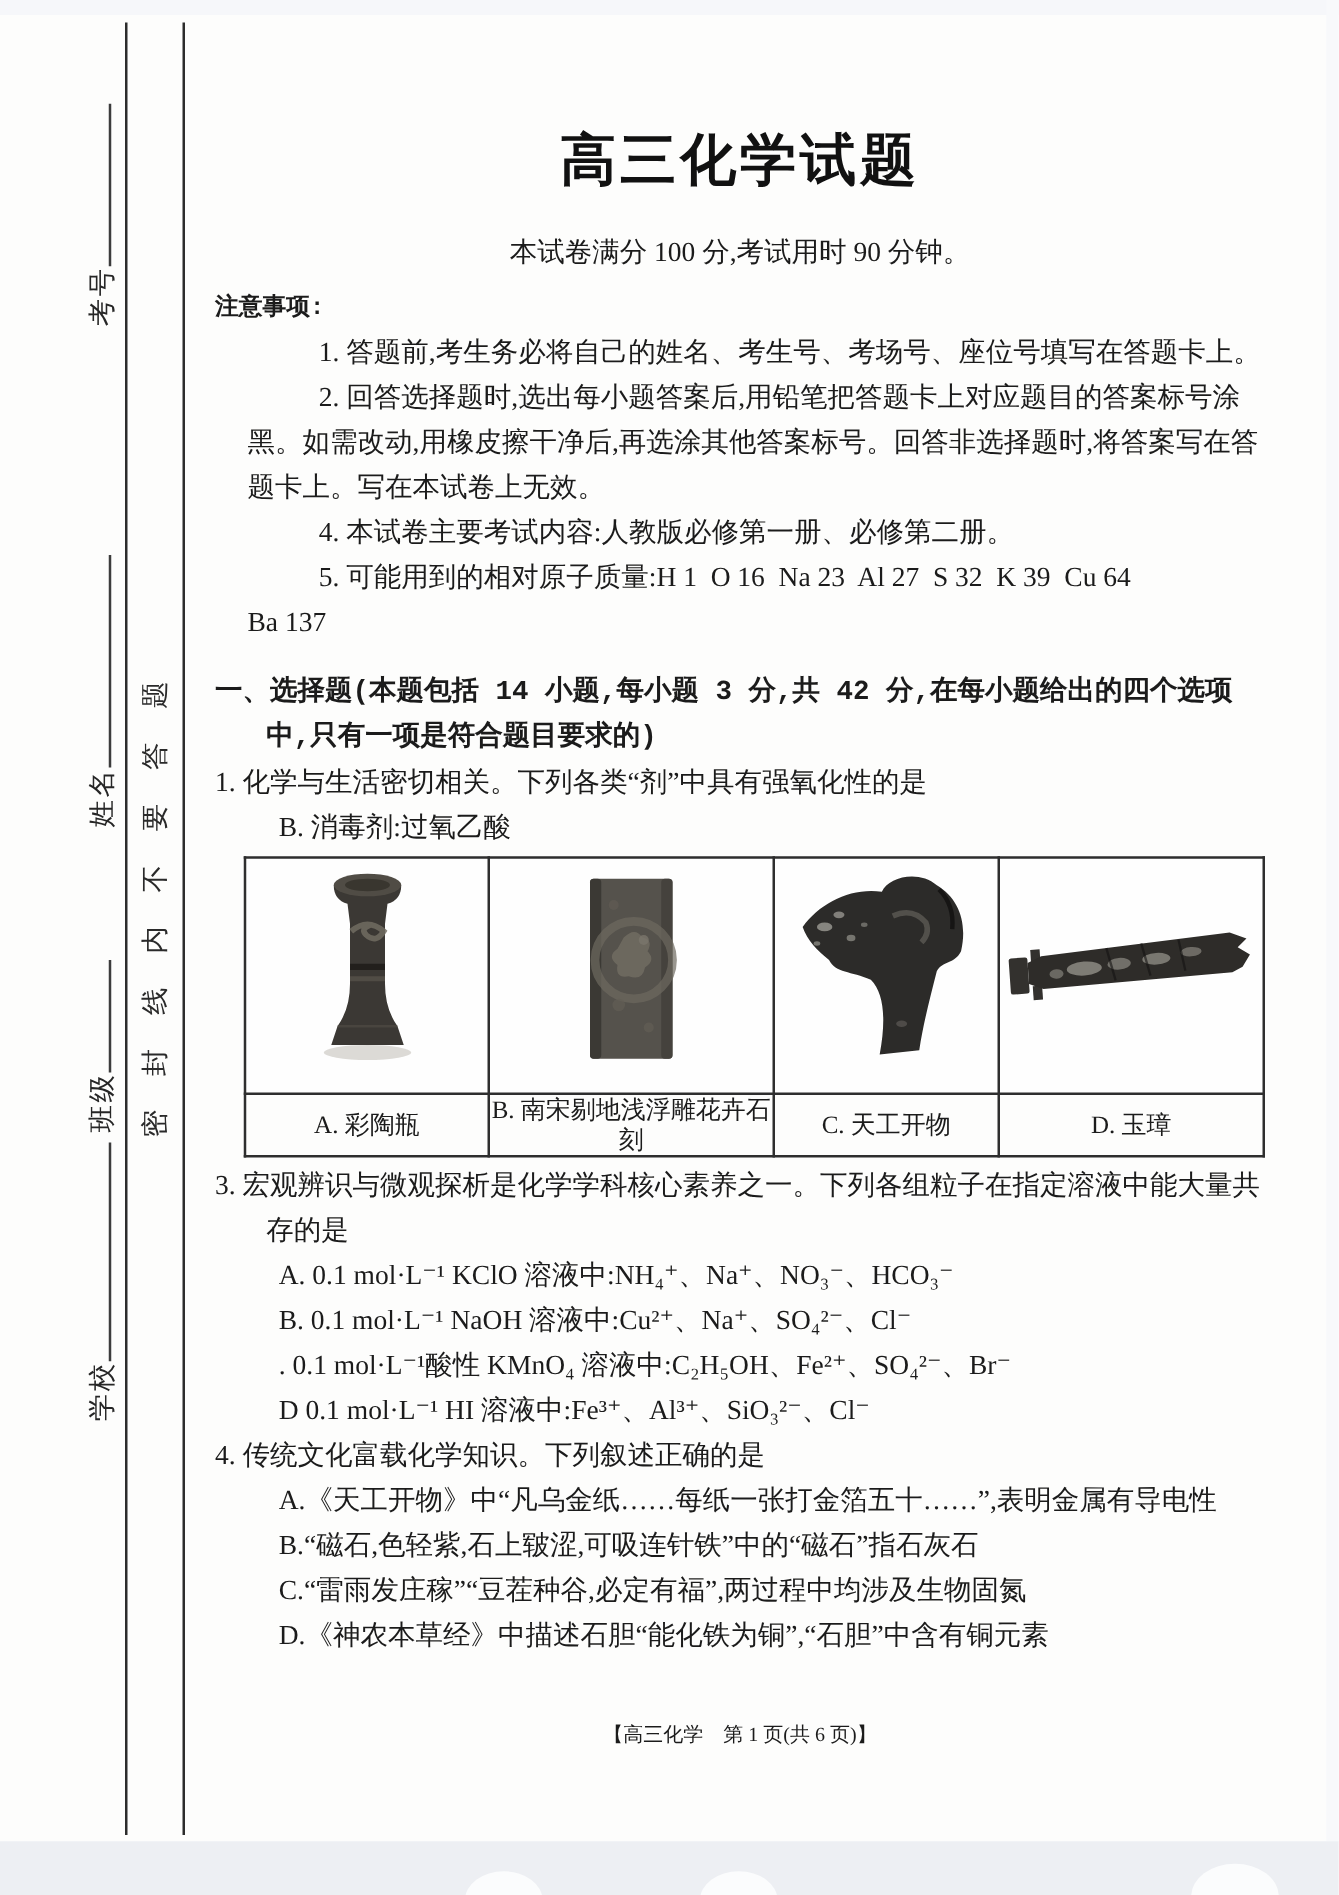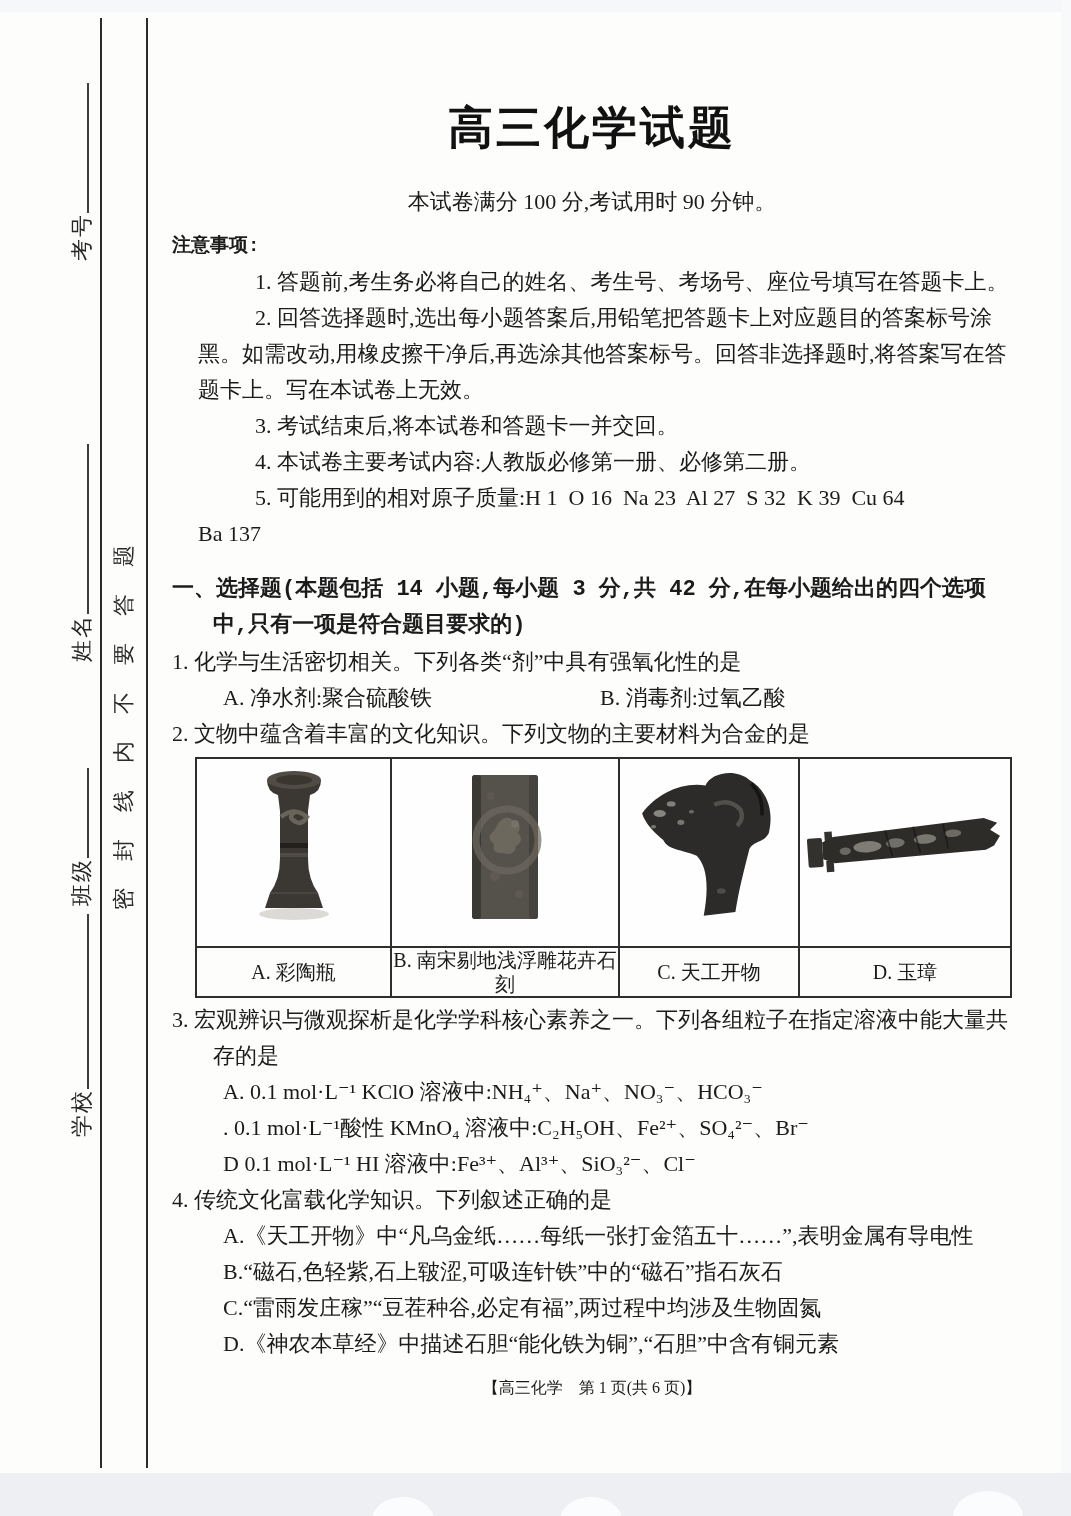--- a/index.html
+++ b/index.html
@@ -82,34 +82,31 @@
 <div class="seal-text">密封线内不要答题</div>
 
 <div class="content">
 
   <div class="title hei">高三化学试题</div>
   <div class="subtitle">本试卷满分 100 分,考试用时 90 分钟。</div>
 
   <div class="notice-head hei">注意事项:</div>
   <div class="para">1. 答题前,考生务必将自己的姓名、考生号、考场号、座位号填写在答题卡上。</div>
   <div class="para">2. 回答选择题时,选出每小题答案后,用铅笔把答题卡上对应题目的答案标号涂黑。如需改动,用橡皮擦干净后,再选涂其他答案标号。回答非选择题时,将答案写在答题卡上。写在本试卷上无效。</div>
-  <div class="para">3. 考试结束后,将本试卷和答题卡一并交回。</div>
   <div class="para">4. 本试卷主要考试内容:人教版必修第一册、必修第二册。</div>
   <div class="para">5. 可能用到的相对原子质量:H 1  O 16  Na 23  Al 27  S 32  K 39  Cu 64
 Ba 137</div>
 
   <div class="sec-head hei">一、选择题(本题包括 14 小题,每小题 3 分,共 42 分,在每小题给出的四个选项中,只有一项是符合题目要求的)</div>
 
   <div class="q">1. 化学与生活密切相关。下列各类“剂”中具有强氧化性的是</div>
   <div class="opt-row">
-    <span class="c1">A. 净水剂:聚合硫酸铁</span>
     <span class="c2">B. 消毒剂:过氧乙酸</span>
   </div>
 
-  <div class="q">2. 文物中蕴含着丰富的文化知识。下列文物的主要材料为合金的是</div>
   <table class="art-table">
     <colgroup>
         <col style="width:195px">
         <col style="width:228px">
         <col style="width:180px">
         <col style="width:212px">
       </colgroup>
     <tbody>
         <tr>
       <td class="img-cell">
@@ -171,20 +168,21 @@
       <td class="cap-cell">A. 彩陶瓶</td>
       <td class="cap-cell">B. 南宋剔地浅浮雕花卉石刻</td>
       <td class="cap-cell">C. 天工开物</td>
       <td class="cap-cell">D. 玉璋</td>
     </tr>
   </tbody>
     </table>
 
   <div class="q">3. 宏观辨识与微观探析是化学学科核心素养之一。下列各组粒子在指定溶液中能大量共存的是</div>
   <div class="opt">A. 0.1 mol·L⁻¹ KClO 溶液中:NH₄⁺、Na⁺、NO₃⁻、HCO₃⁻</div>
+  <div class="opt">B. 0.1 mol·L⁻¹ NaOH 溶液中:Cu²⁺、Na⁺、SO₄²⁻、Cl⁻</div>
   <div class="opt">. 0.1 mol·L⁻¹酸性 KMnO₄ 溶液中:C₂H₅OH、Fe²⁺、SO₄²⁻、Br⁻</div>
   <div class="opt">D  0.1 mol·L⁻¹ HI 溶液中:Fe³⁺、Al³⁺、SiO₃²⁻、Cl⁻</div>
 
   <div class="q">4. 传统文化富载化学知识。下列叙述正确的是</div>
   <div class="opt">A.《天工开物》中“凡乌金纸……每纸一张打金箔五十……”,表明金属有导电性</div>
   <div class="opt">B.“磁石,色轻紫,石上皲涩,可吸连针铁”中的“磁石”指石灰石</div>
   <div class="opt">C.“雷雨发庄稼”“豆茬种谷,必定有福”,两过程中均涉及生物固氮</div>
   <div class="opt">D.《神农本草经》中描述石胆“能化铁为铜”,“石胆”中含有铜元素</div>
 
 </div>

